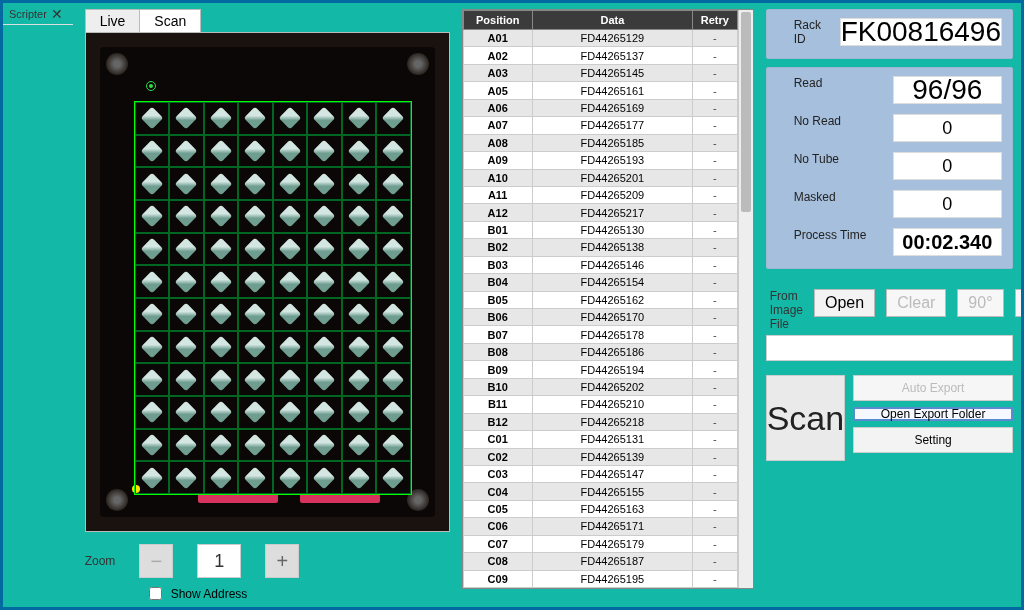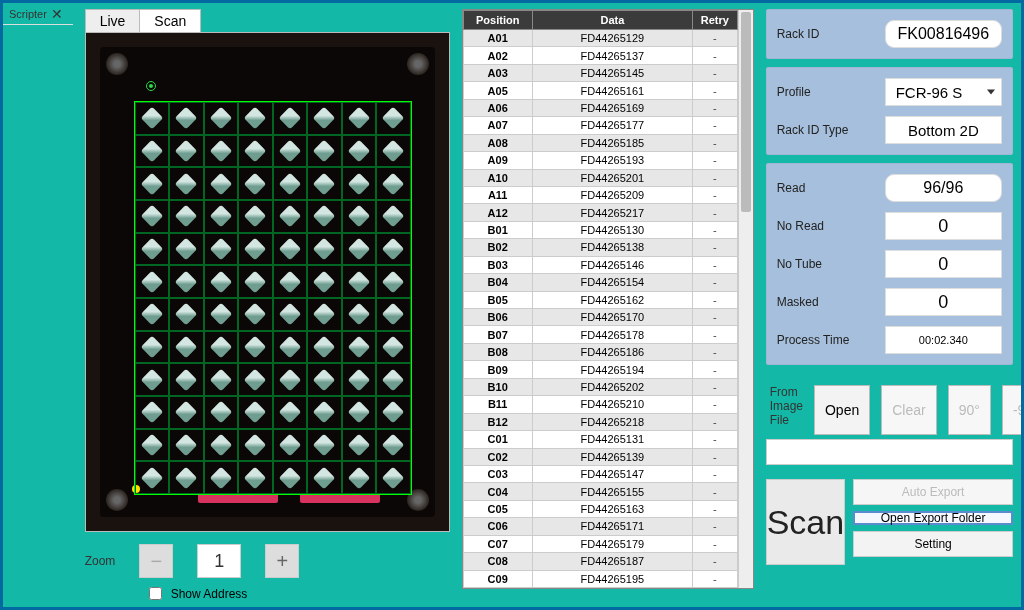--- a/index.html
+++ b/index.html
@@ -43,30 +43,30 @@
   .tbl tr:nth-child(even) td { background:#fff; }
   .tbl td.pos { font-weight:700; width:70px;}
   .tbl td.data { width:165px; }
   .tbl td.retry { width:45px; color:#444;}
   .vscroll { width:15px; background:#eee; border-left:1px solid #ccc; position:relative;}
   .vscroll .thumb { position:absolute; top:2px; left:2px; right:2px; height:200px; background:#bbb; border-radius:2px;}
 
   
   .right { flex:1; padding:6px 8px 4px 8px; display:flex; flex-direction:column; gap:8px; overflow:hidden;}
   .panel { background:#a6bfdc; border:1px solid #9fb7d3; border-radius:2px; padding:8px 10px;}
-  .row { display:flex; align-items:center; height:32px; gap:22px;}
+  .row { display:flex; align-items:flex-start; height:32px; gap:13px;margin-left:17px;}
   .row .lbl { width:86px; font-size:12px; color:#222;}
   .row .val { flex:1; background:#fff; border:1px solid #ddd; height:28px; display:flex; align-items:center; justify-content:center; font-size:18px; position:relative;}
-  .row .val.big { font-size:16px; font-weight:500;border-radius:9px;}
+  .row .val.big { font-size:28px; font-weight:500;}
   .row .val.sel::after{content:"";position:absolute;right:6px;top:50%;transform:translateY(-50%);border-left:4px solid transparent;border-right:4px solid transparent;border-top:5px solid #333;}
   .panel .row + .row { margin-top:6px; }
 
   .from-row { display:flex; align-items:flex-start; gap:11px; font-size:12px; color:#333; margin-top:12px;}
   .from-row .lbl2{ width:90px; text-align:left; padding-left:4px;}
-  .smallbtn { border:1px solid #bbb; background:#f3f3f3; font-size:14px; padding:16px 10px; cursor:pointer;}
+  .smallbtn { border:1px solid #bbb; background:#f3f3f3; font-size:16px; padding:4px 10px; cursor:pointer;}
   .smallbtn.dis { color:#bbb; background:#f7f7f7; cursor:default;}
   .file-input { height:26px; border:1px solid #ccc; background:#fff; width:100%; margin-top:4px;}
 
   .bottom { display:flex; gap:8px; margin-top:6px;}
   .scanbtn { flex:1; height:86px; background:#eaeaea; border:1px solid #ccc; display:flex; align-items:center; justify-content:center; font-size:34px; color:#222; cursor:pointer;}
   .expcol { width:160px; display:flex; flex-direction:column; gap:6px;}
   .expbtn { height:26px; border:1px solid #ccc; display:flex; align-items:center; justify-content:center; font-size:12px; cursor:pointer; background:#f3f3f3;}
   .expbtn.dis { color:#bbb; background:#f6f6f6; cursor:default;}
   .expbtn.active { border:2px solid #5b8bcf; background:#f5f9ff; height:14px;}
 </style>
@@ -387,51 +387,41 @@
     </div>
 
     <div class="right">
       <div class="panel">
         <div class="row">
           <div class="lbl">Rack ID</div>
           <div class="val big">FK00816496</div>
         </div>
       </div>
 
-      <div class="panel">
-        <div class="row">
-          <div class="lbl">Profile</div>
-          <div class="val sel" style="justify-content:flex-start;padding-left:10px;font-size:15px;">FCR-96  S</div>
-        </div>
-        <div class="row">
-          <div class="lbl">Rack ID Type</div>
-          <div class="val" style="font-size:15px;">Bottom 2D</div>
-        </div>
-      </div>
 
       <div class="panel">
         <div class="row">
             <div class="lbl">Read</div>
             <div class="val big">96/96</div>
           </div>
         <div class="row">
             <div class="lbl">No Read</div>
             <div class="val">0</div>
           </div>
         <div class="row">
             <div class="lbl">No Tube</div>
             <div class="val">0</div>
           </div>
         <div class="row">
             <div class="lbl">Masked</div>
             <div class="val">0</div>
           </div>
         <div class="row">
             <div class="lbl">Process Time</div>
-            <div class="val" style="font-size:11px;">00:02.340</div>
+            <div class="val" style="font-size:20px;font-weight:bold;">00:02.340</div>
           </div>
       </div>
 
       <div>
         <div class="from-row">
           <span class="lbl2">From Image File</span>
           <button class="smallbtn">Open</button>
           <button class="smallbtn dis">Clear</button>
           <button class="smallbtn dis">90°</button>
           <button class="smallbtn dis">-90°</button>

